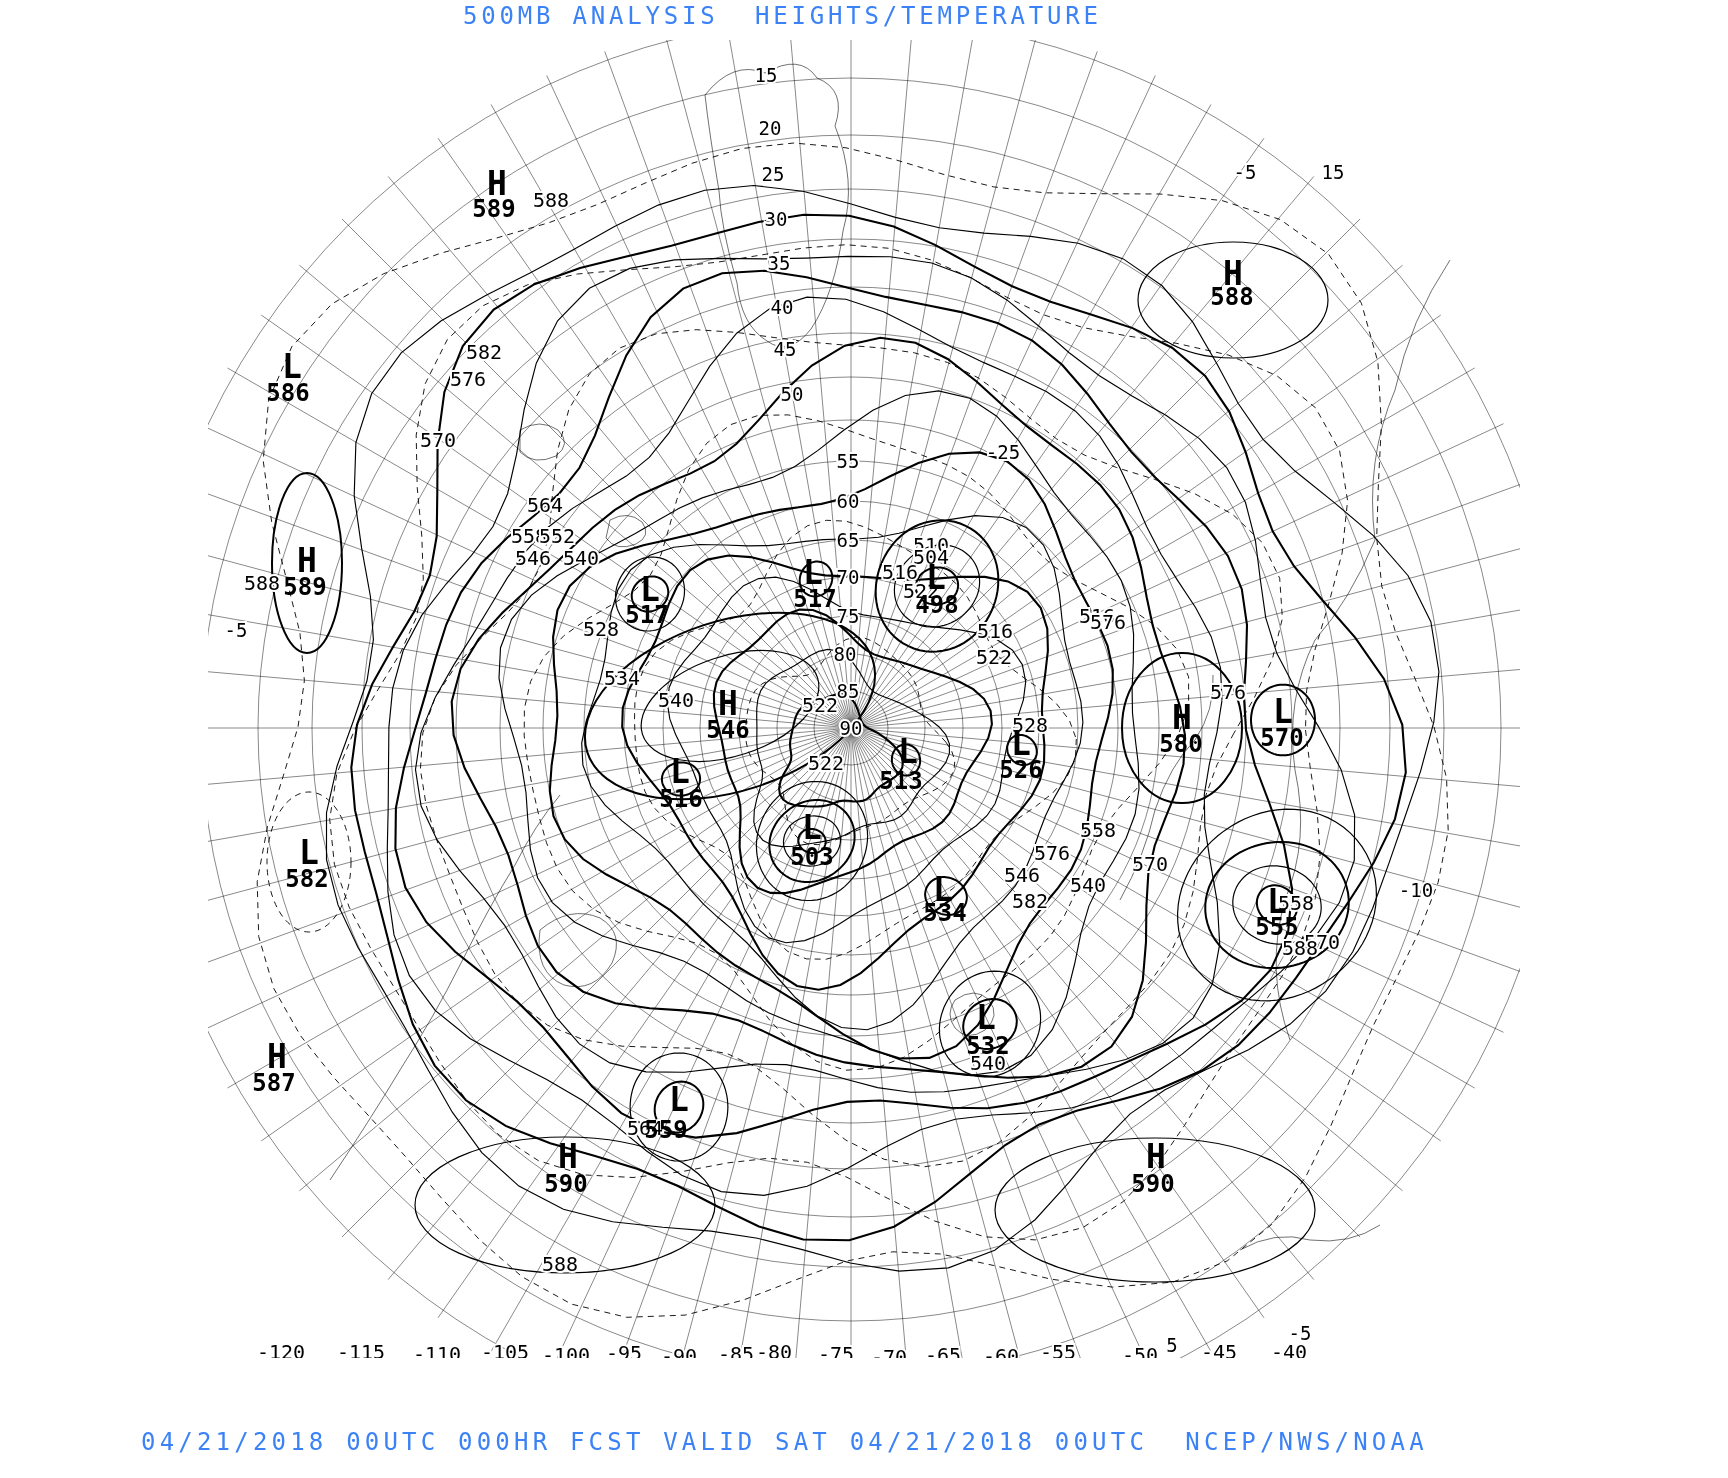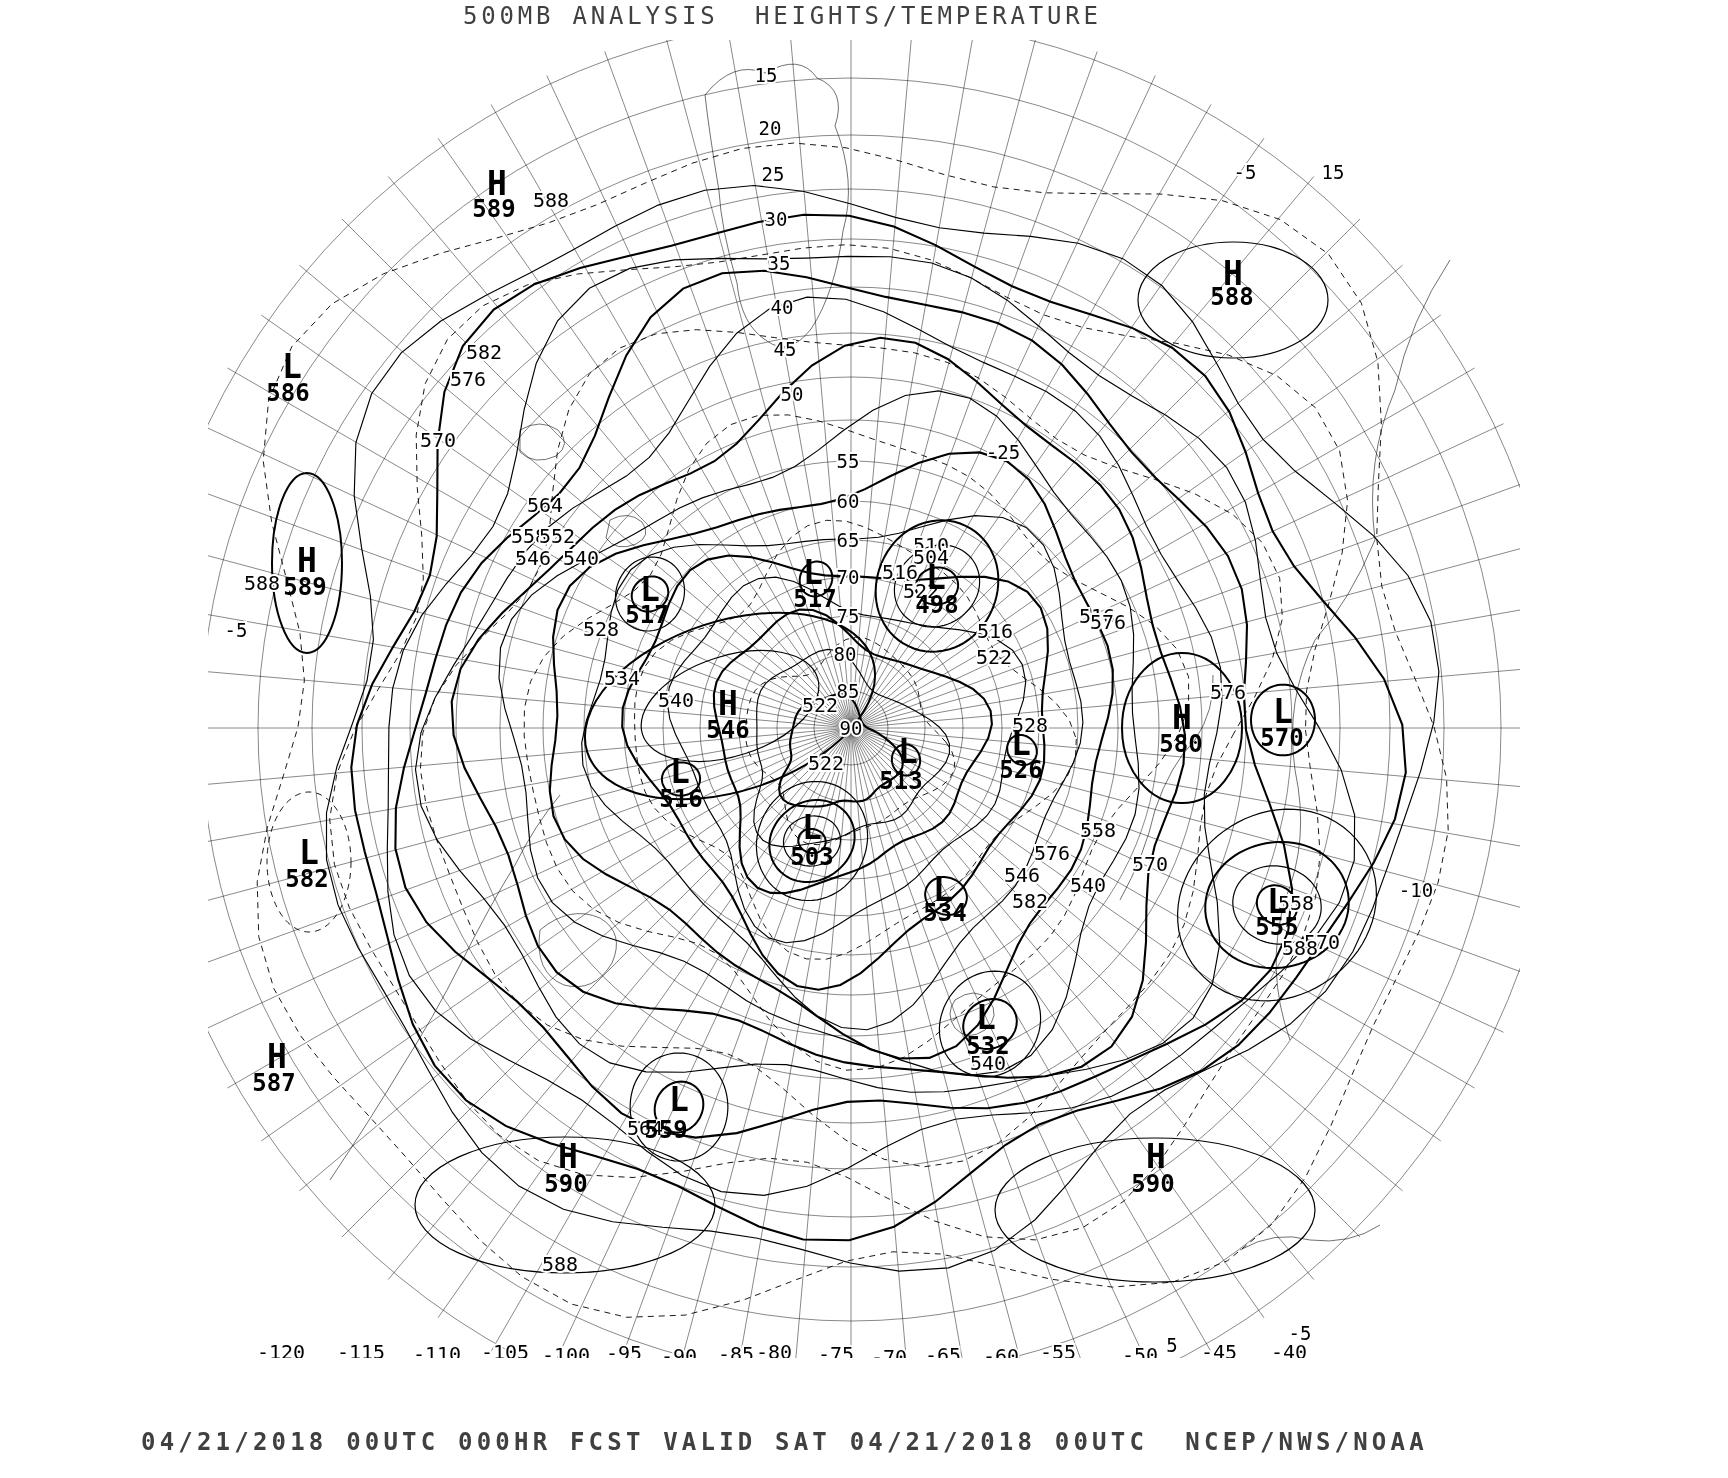--- a/index.html
+++ b/index.html
@@ -1,21 +1,21 @@
 <!DOCTYPE html>
 <html><head>
 <meta charset="utf-8">
 <style>
   html,body{margin:0;padding:0;background:#ffffff}
-  .page{position:relative;width:1548px;height:1478px;background:#ffffff;color:#404040;
+  .page{position:relative;width:1548px;height:1478px;background:#ffffff;color:#3b82f6;
         font-family:"DejaVu Sans Mono","Liberation Mono",monospace;overflow:hidden}
   .title{position:absolute;left:463px;top:2px;font-size:24px;letter-spacing:3.8px;
          white-space:pre;font-weight:normal}
   .footer{position:absolute;left:141px;top:1428px;font-size:24px;letter-spacing:4.2px;
-          white-space:pre;font-weight:bold}
+          white-space:pre;font-weight:normal}
   svg{position:absolute;left:0;top:0}
   svg text{font-family:"DejaVu Sans Mono","Liberation Mono",monospace;fill:#000}
   text.hlL{font-size:33px;font-weight:bold}
   text.hlV{font-size:24px;font-weight:bold}
   text.cl{font-size:20px}
   text.tl{font-size:19px}
   text.la{font-size:19px}
   text.lo{font-size:20px}
   .halo{paint-order:stroke;stroke:#ffffff;stroke-width:4px}
 </style>

